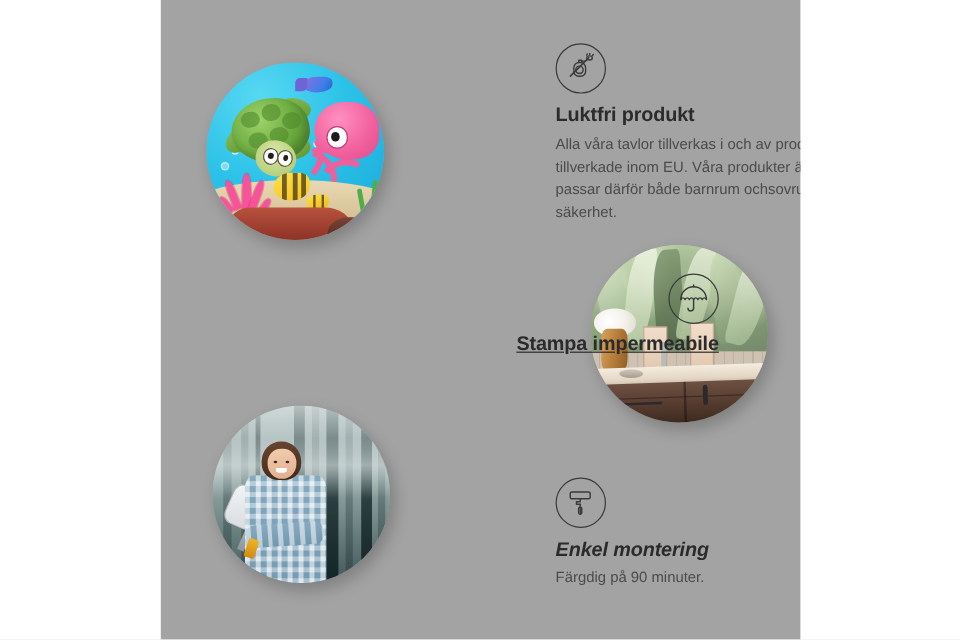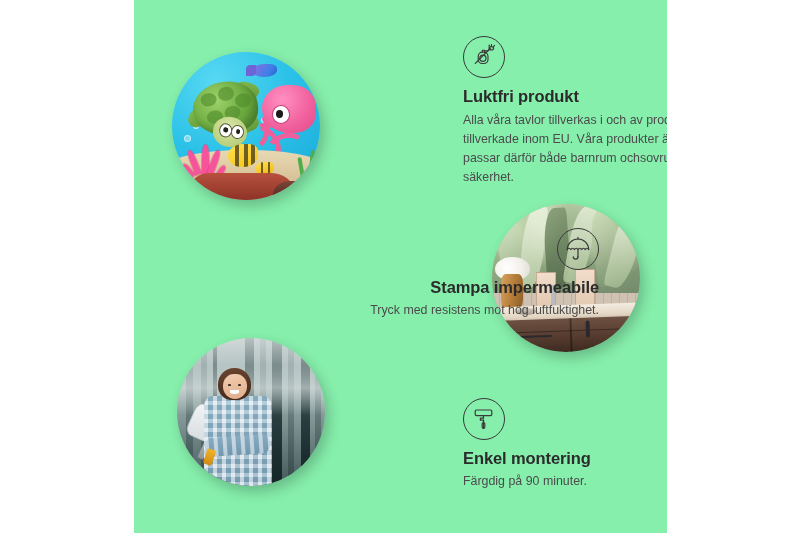--- a/index.html
+++ b/index.html
@@ -21,21 +21,21 @@
     background: #ffffff;
   }
 
   
   .panel {
     position: absolute;
     left: 134px;
     top: 0;
     width: 533px;
     height: 533px;
-    background: #86efac;
+    background: #a3a3a3;
     overflow: hidden;
   }
 
   
   .circle-photo {
     position: absolute;
     border-radius: 50%;
     overflow: hidden;
     box-shadow: 4px 6px 13px rgba(0,0,0,0.22);
   }
@@ -303,26 +303,26 @@
 
   
   #feature-odourless { left: 329px; top: 36px; width: 300px; }
   #feature-odourless .icon-circle { margin-bottom: 9px; }
   #feature-odourless .feat-title { margin-bottom: 5px; }
 
   
   #feature-waterproof { left: 160px; top: 228px; width: 305px; text-align: right; }
   #feature-waterproof .icon-wrap { display: flex; justify-content: flex-end; }
   #feature-waterproof .icon-circle { margin-bottom: 8px; }
-  #feature-waterproof .feat-title { margin-bottom: 4px; }
+  #feature-waterproof .feat-title { margin-bottom: 4px; text-decoration: underline; }
 
   
   #feature-assembly { left: 329px; top: 398px; width: 290px; }
   #feature-assembly .icon-circle { margin-bottom: 9px; }
-  #feature-assembly .feat-title { margin-bottom: 4px; }
+  #feature-assembly .feat-title { margin-bottom: 4px; font-style: italic; }
 
   svg { display: block; }
 </style>
 </head>
 <body>
 
 <div class="canvas">
   <div class="panel">
 
     <div class="circle-photo" id="photo-sea">
@@ -484,21 +484,20 @@
 
             <path d="M13 13.6v7.1"></path>
 
             <path d="M13 20.7c0 1.4-1.1 2.4-2.4 2.4s-2.3-1-2.3-2.3"></path>
 
             <path d="M13 3V1.5"></path>
           </svg>
         </div>
       </div>
       <div class="feat-title">Stampa impermeabile</div>
-      <div class="feat-desc">Tryck med resistens mot hög luftfuktighet.</div>
     </div>
 
     <div class="feature" id="feature-assembly">
       <div class="icon-wrap">
         <div class="icon-circle">
           <svg width="26" height="26" viewBox="0 0 26 26" fill="none" stroke="#3a3a3a" stroke-width="1.2" stroke-linecap="round" stroke-linejoin="round">
 
             <rect x="4.2" y="4.0" width="16.6" height="5.6" rx="1.3"></rect>
 
             <path d="M12.5 9.6v2.6H9.4v2.0h3.1"></path>

